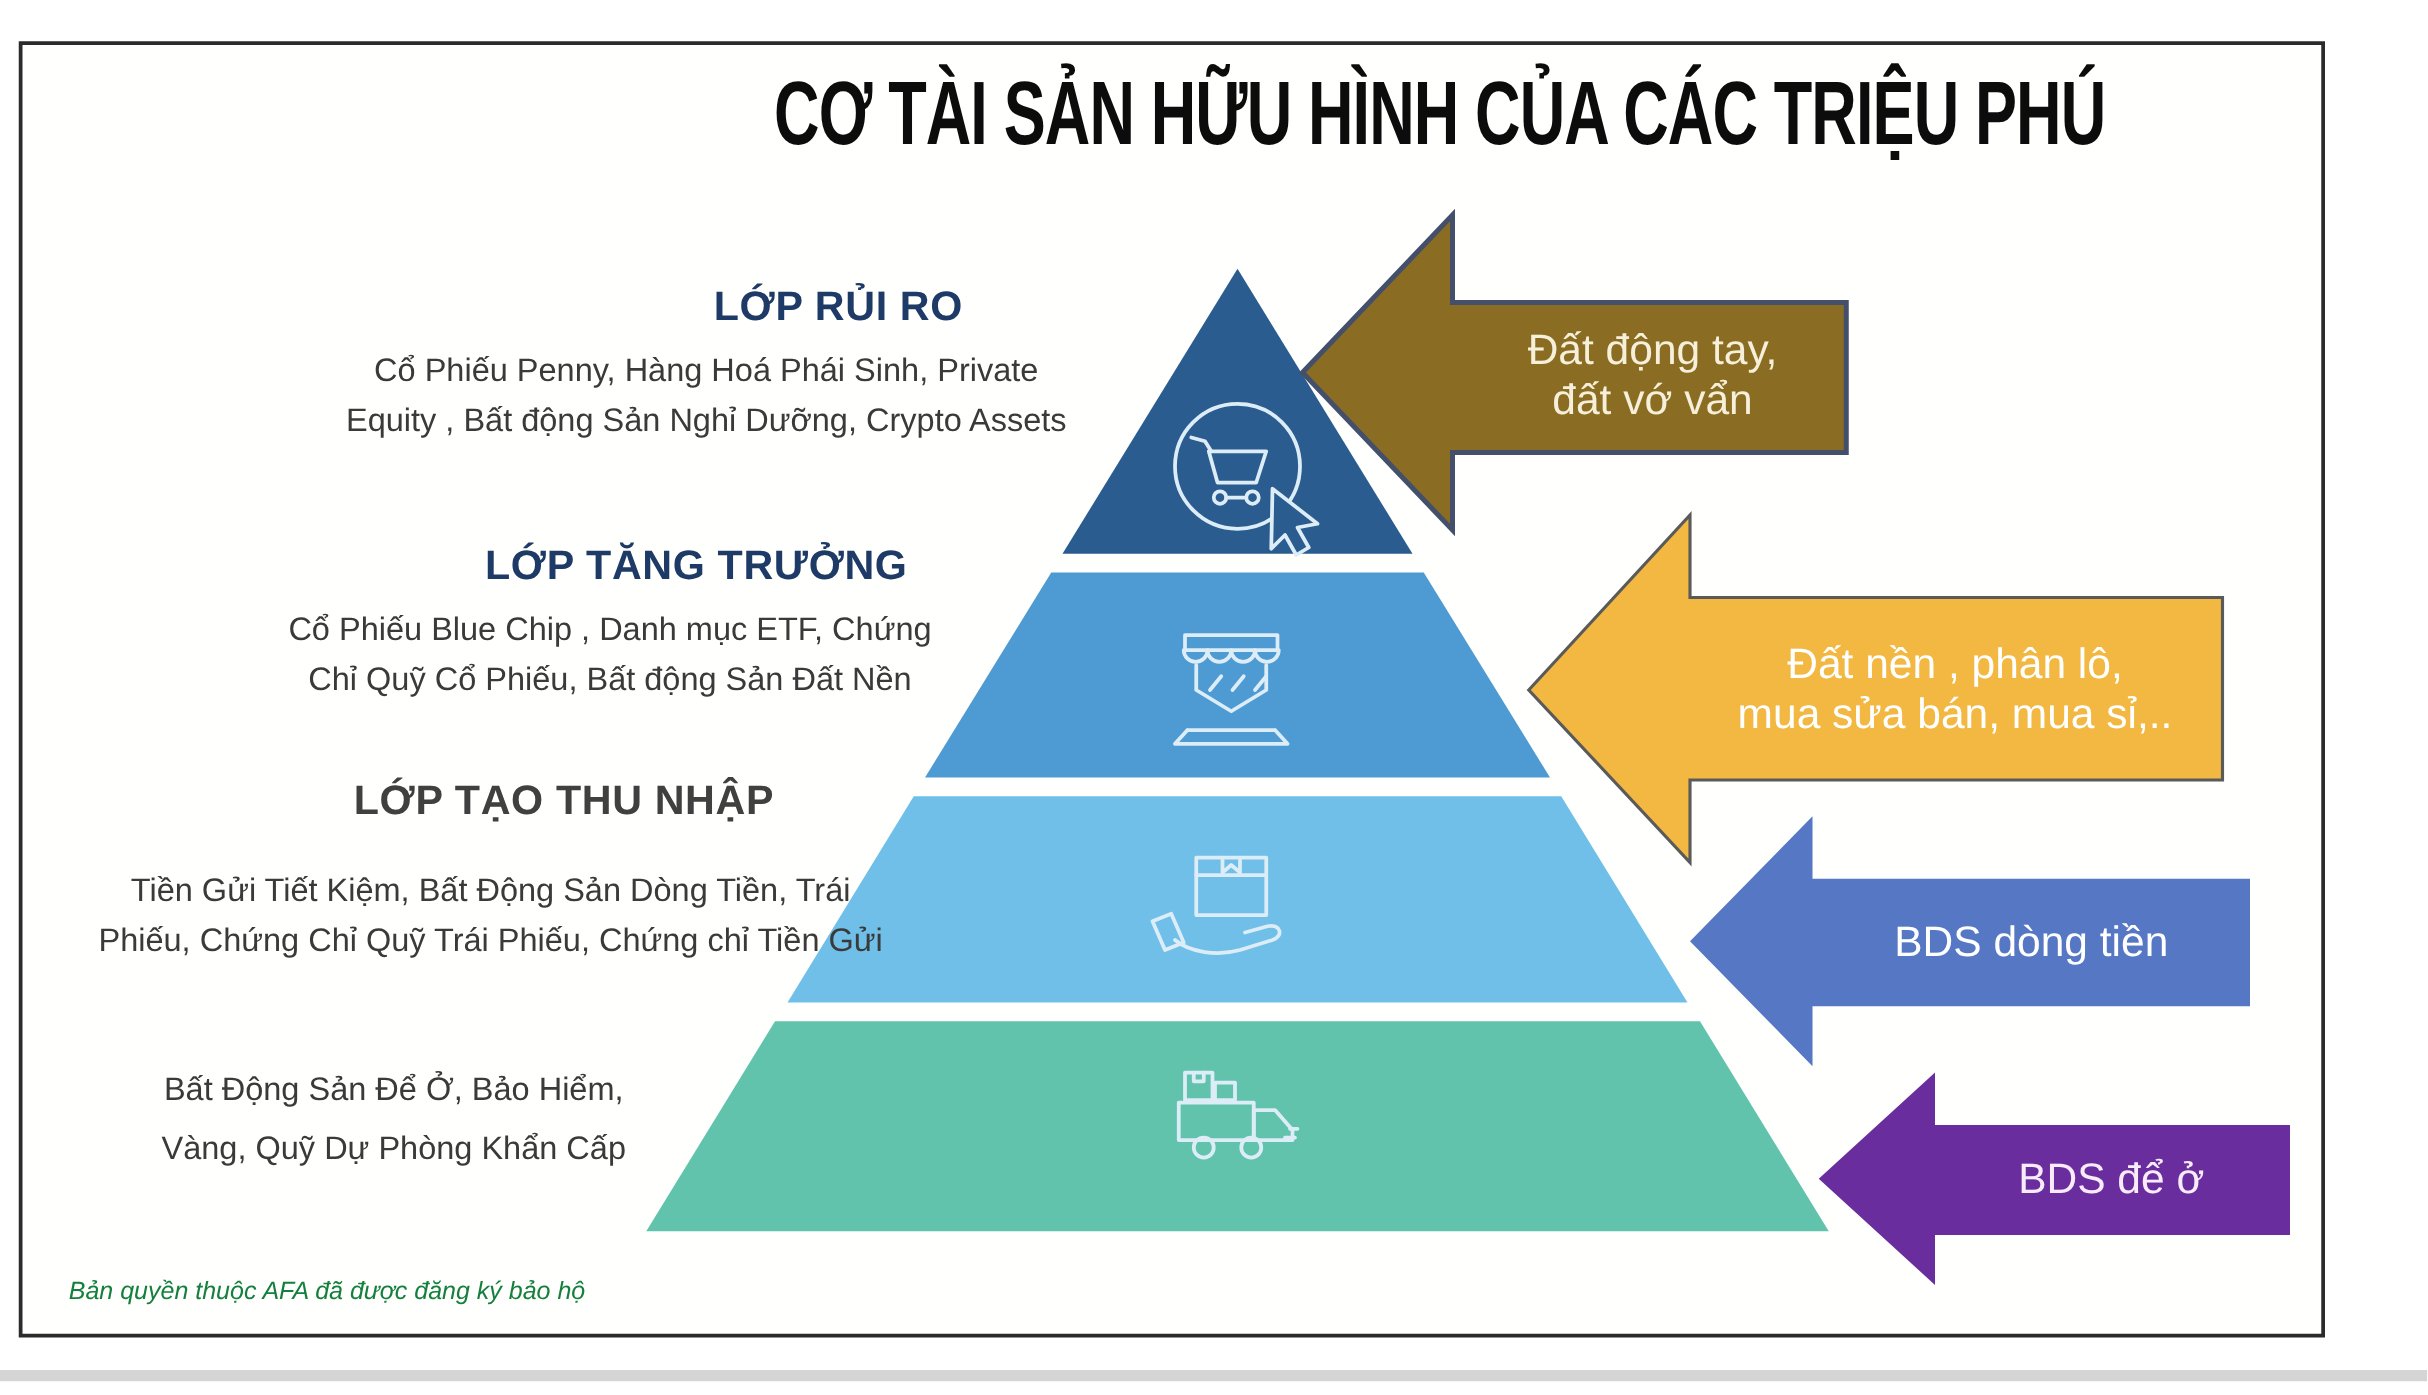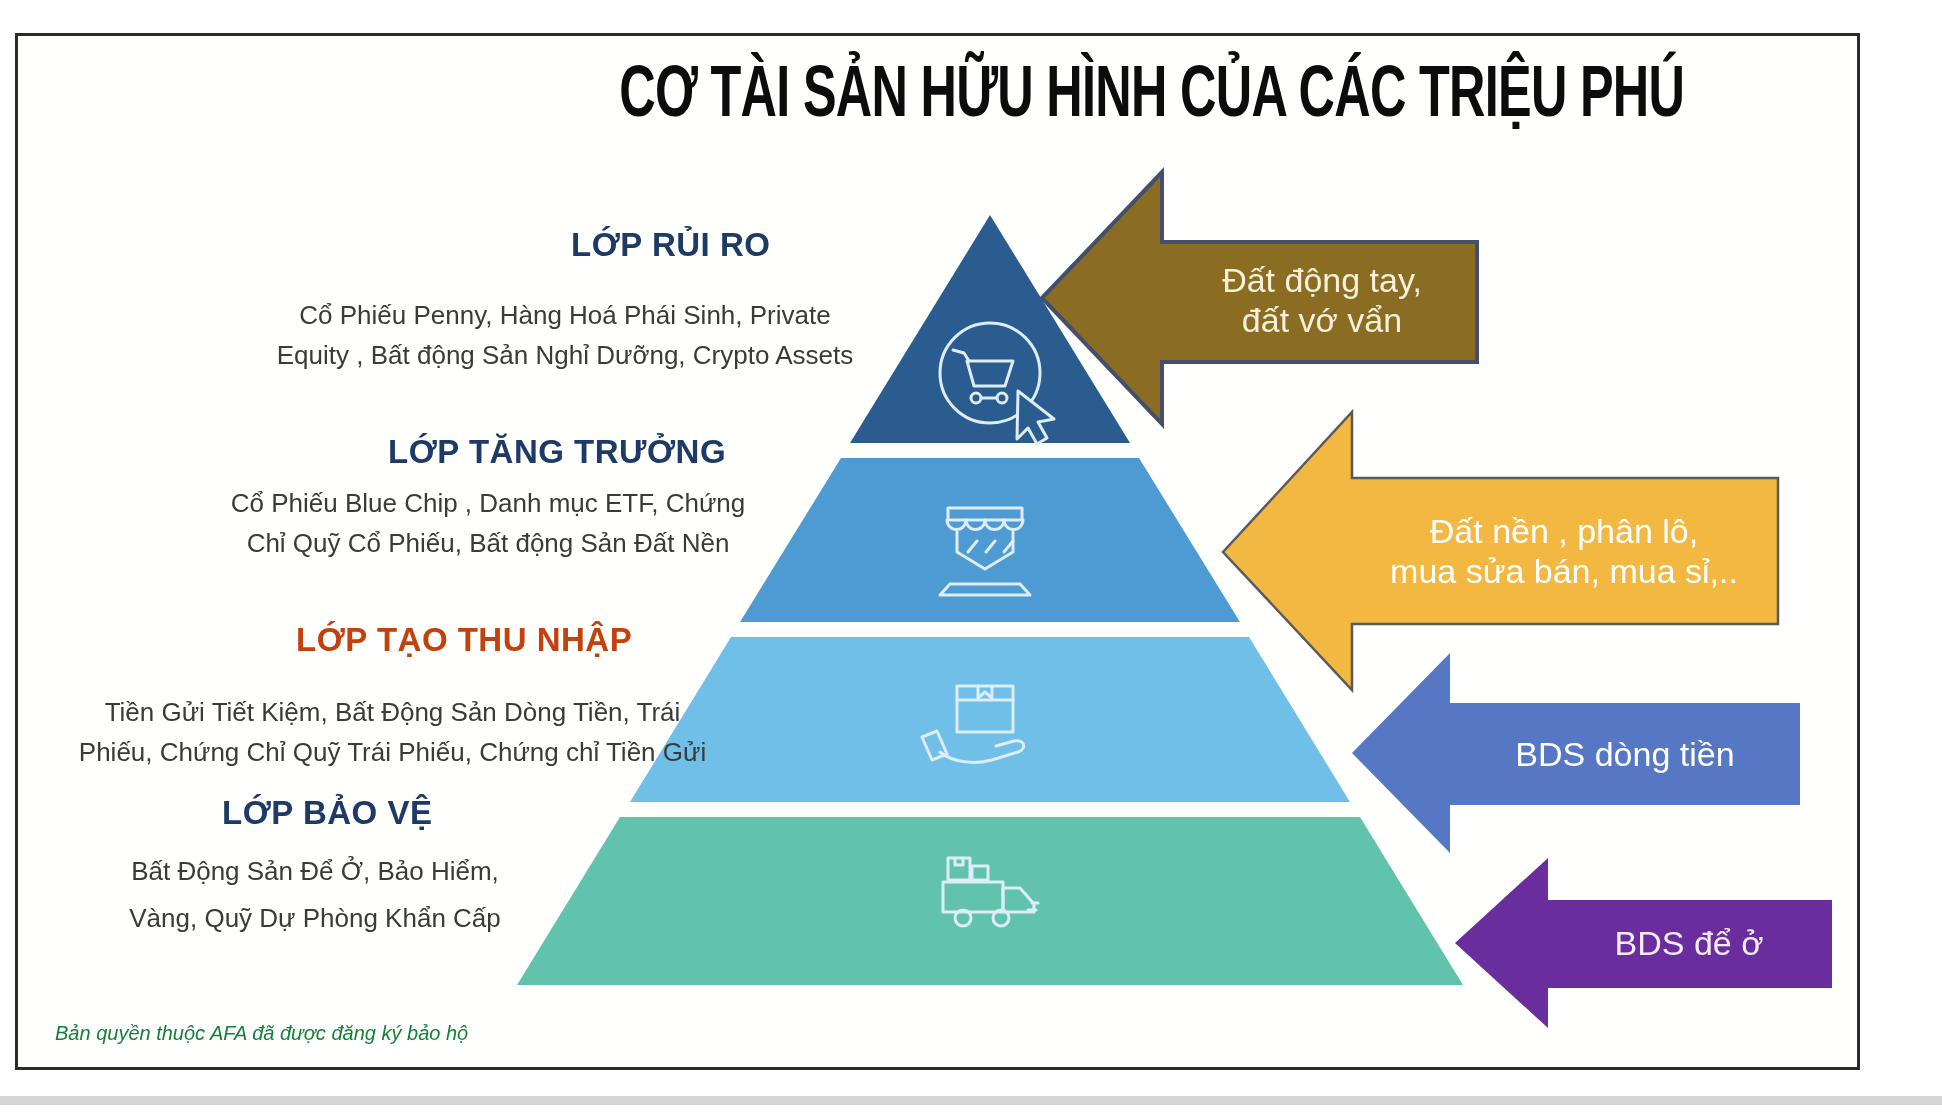--- a/index.html
+++ b/index.html
@@ -90,38 +90,37 @@
       <path d="M955 858 v7 h8 v-7"></path>
       <rect x="972" y="866" width="16" height="14"></rect>
       <path d="M1003 888 h17 l14 16 v8 h-31 z"></path>
       <circle cx="963" cy="918" r="8"></circle>
       <circle cx="1001" cy="918" r="8"></circle>
       <path d="M1038 903 h-6 M1036 910 h-8"></path>
     </g>
   </svg>
 
   <div class="layer-label" style="left: 571px; top: 225px; width: 400px; color: rgb(30, 58, 102);">LỚP RỦI RO</div>
-  <div class="layer-desc" style="left:265px;top:295px;width:600px;">
+  <div class="layer-desc" style="left:265px;top:276px;width:600px;">
     <div>Cổ Phiếu Penny, Hàng Hoá Phái Sinh, Private</div>
     <div>Equity , Bất động Sản Nghỉ Dưỡng, Crypto Assets</div>
   </div>
 
   <div class="layer-label" style="left: 388px; top: 432px; width: 400px; color: rgb(30, 58, 102);">LỚP TĂNG TRƯỞNG</div>
   <div class="layer-desc" style="left:188px;top:483px;width:600px;">
     <div>Cổ Phiếu Blue Chip , Danh mục ETF, Chứng</div>
     <div>Chỉ Quỹ Cổ Phiếu, Bất động Sản Đất Nền</div>
   </div>
 
-  <div class="layer-label" style="left: 296px; top: 620px; width: 400px; color: #c2410c;">LỚP TẠO THU NHẬP</div>
+  <div class="layer-label" style="left: 283px; top: 620px; width: 400px; color: #404040;">LỚP TẠO THU NHẬP</div>
   <div class="layer-desc" style="left:60px;top:692px;width:665px;">
     <div>Tiền Gửi Tiết Kiệm, Bất Động Sản Dòng Tiền, Trái</div>
     <div>Phiếu, Chứng Chỉ Quỹ Trái Phiếu, Chứng chỉ Tiền Gửi</div>
   </div>
 
-  <div class="layer-label" style="left: 222px; top: 793px; width: 400px; color: rgb(30, 58, 102);">LỚP BẢO VỆ</div>
   <div class="layer-desc" style="left:15px;top:848px;width:600px;line-height:47px;">
     <div>Bất Động Sản Để Ở, Bảo Hiểm,</div>
     <div>Vàng, Quỹ Dự Phòng Khẩn Cấp</div>
   </div>
 
   <div class="arrow-text" style="left: 1172px; top: 260px; width: 300px; color: rgb(246, 239, 218);">
     <div>Đất động tay,</div>
     <div>đất vớ vẩn</div>
   </div>
 

